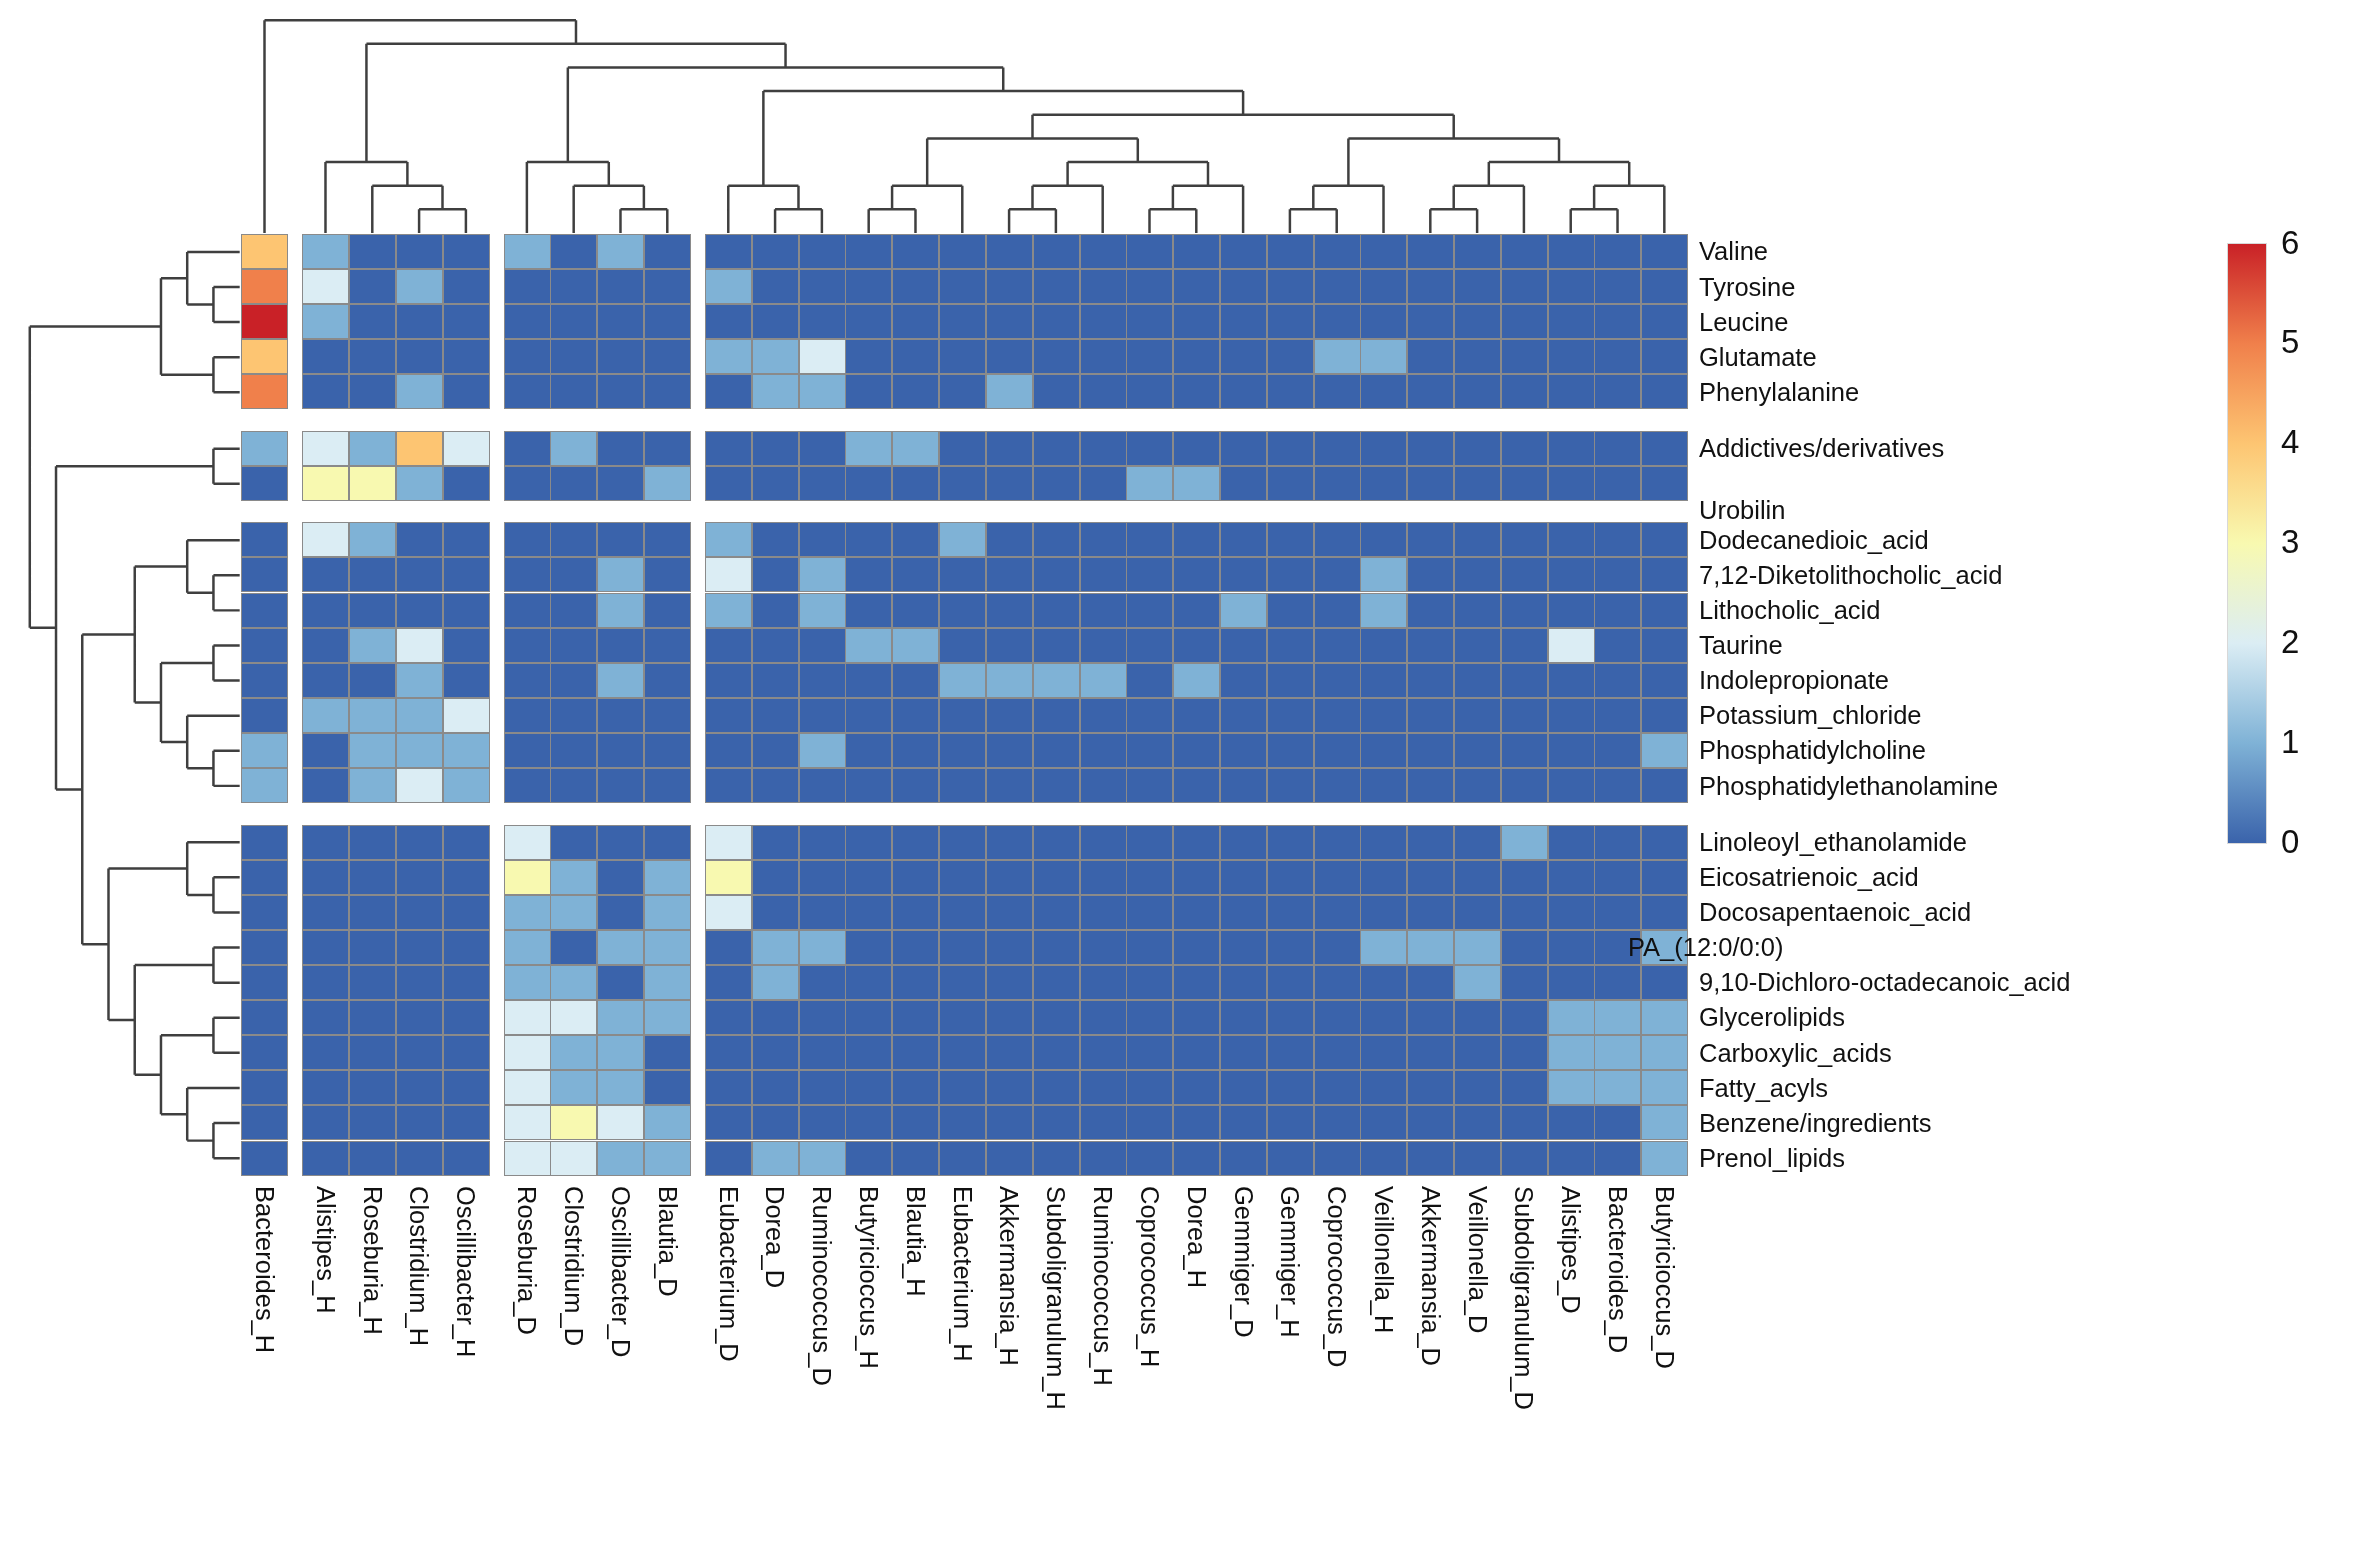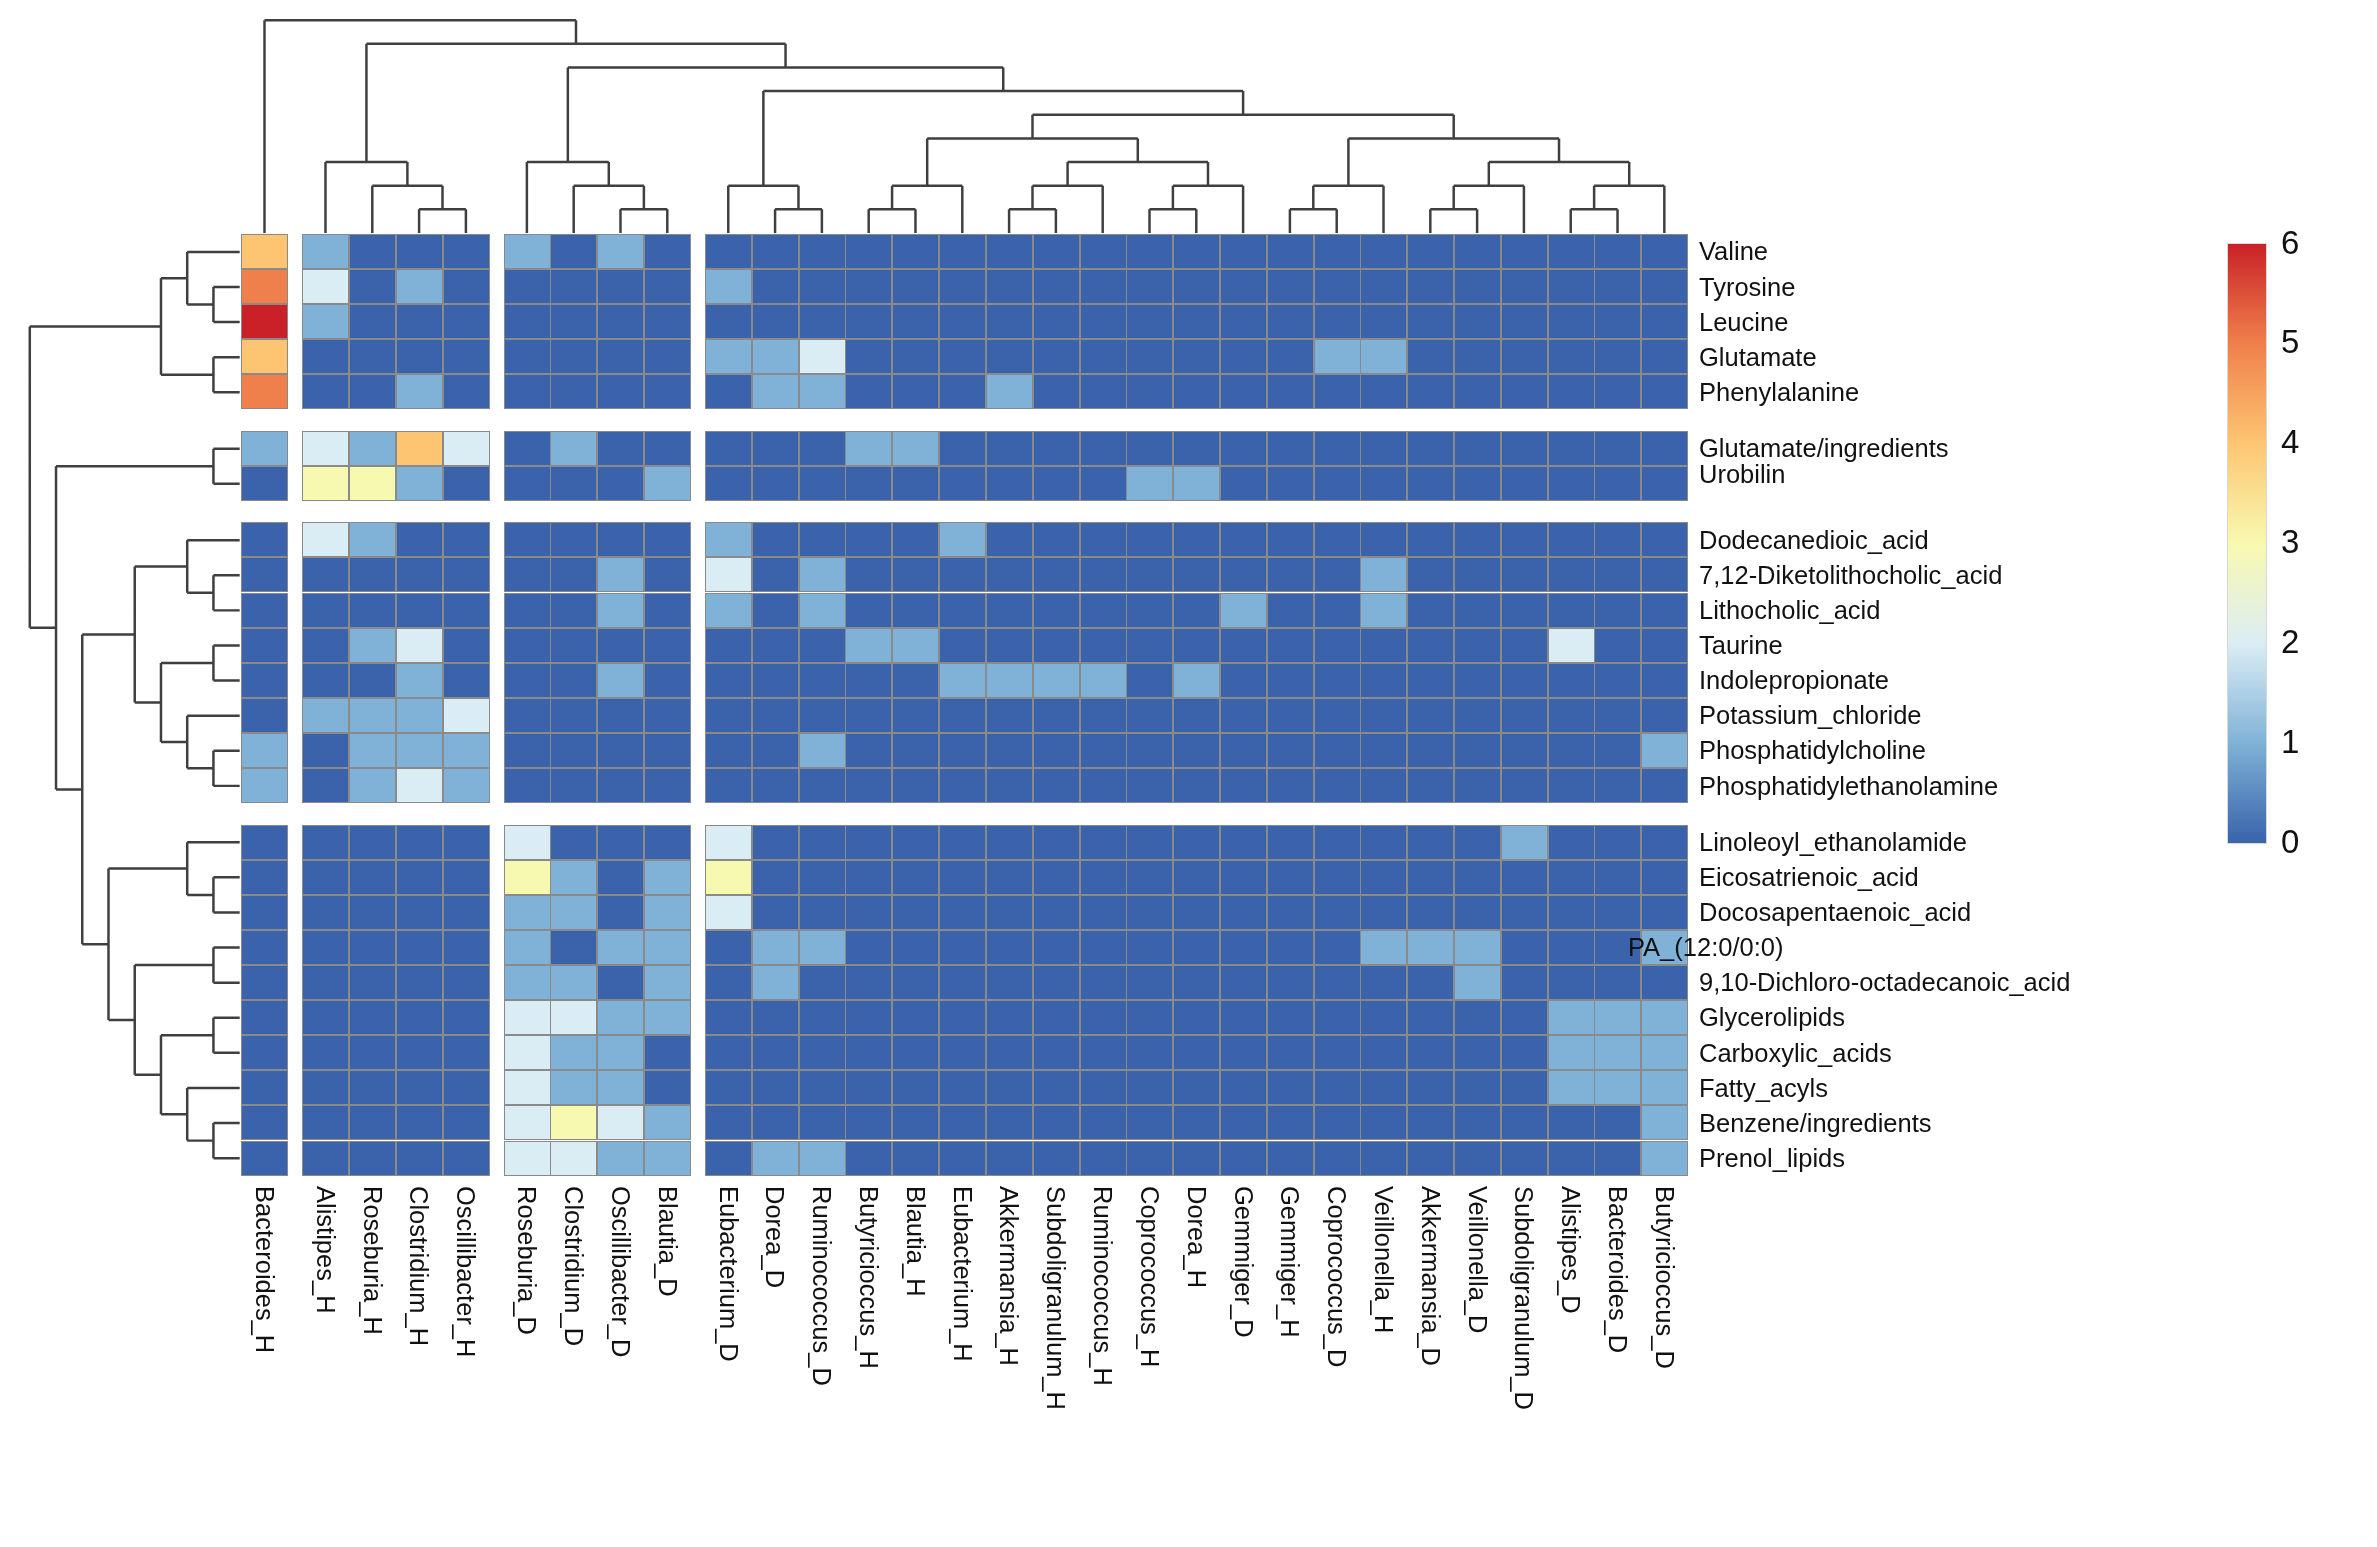--- a/index.html
+++ b/index.html
@@ -772,22 +772,22 @@
       <div class="cell" style="left:1548px;top:1141px;width:47px;height:35px;background:#3a63ab"></div>
       <div class="cell" style="left:1594px;top:1141px;width:47px;height:35px;background:#3a63ab"></div>
       <div class="cell" style="left:1641px;top:1141px;width:47px;height:35px;background:#7fb2d6"></div>
     </div>
   <div id="row-labels">
       <div class="row-label" style="left:1699px;top:237px">Valine</div>
       <div class="row-label" style="left:1699px;top:273px">Tyrosine</div>
       <div class="row-label" style="left:1699px;top:308px">Leucine</div>
       <div class="row-label" style="left:1699px;top:343px">Glutamate</div>
       <div class="row-label" style="left:1699px;top:378px">Phenylalanine</div>
-      <div class="row-label" style="left:1699px;top:434px">Glutamate/ingredients</div>
-      <div class="row-label" style="left:1699px;top:460px">Urobilin</div>
+      <div class="row-label" style="left:1699px;top:434px">Addictives/derivatives</div>
+      <div class="row-label" style="left:1699px;top:496px">Urobilin</div>
       <div class="row-label" style="left:1699px;top:526px">Dodecanedioic_acid</div>
       <div class="row-label" style="left:1699px;top:561px">7,12-Diketolithocholic_acid</div>
       <div class="row-label" style="left:1699px;top:596px">Lithocholic_acid</div>
       <div class="row-label" style="left:1699px;top:631px">Taurine</div>
       <div class="row-label" style="left:1699px;top:666px">Indolepropionate</div>
       <div class="row-label" style="left:1699px;top:701px">Potassium_chloride</div>
       <div class="row-label" style="left:1699px;top:736px">Phosphatidylcholine</div>
       <div class="row-label" style="left:1699px;top:772px">Phosphatidylethanolamine</div>
       <div class="row-label" style="left:1699px;top:828px">Linoleoyl_ethanolamide</div>
       <div class="row-label" style="left:1699px;top:863px">Eicosatrienoic_acid</div>

